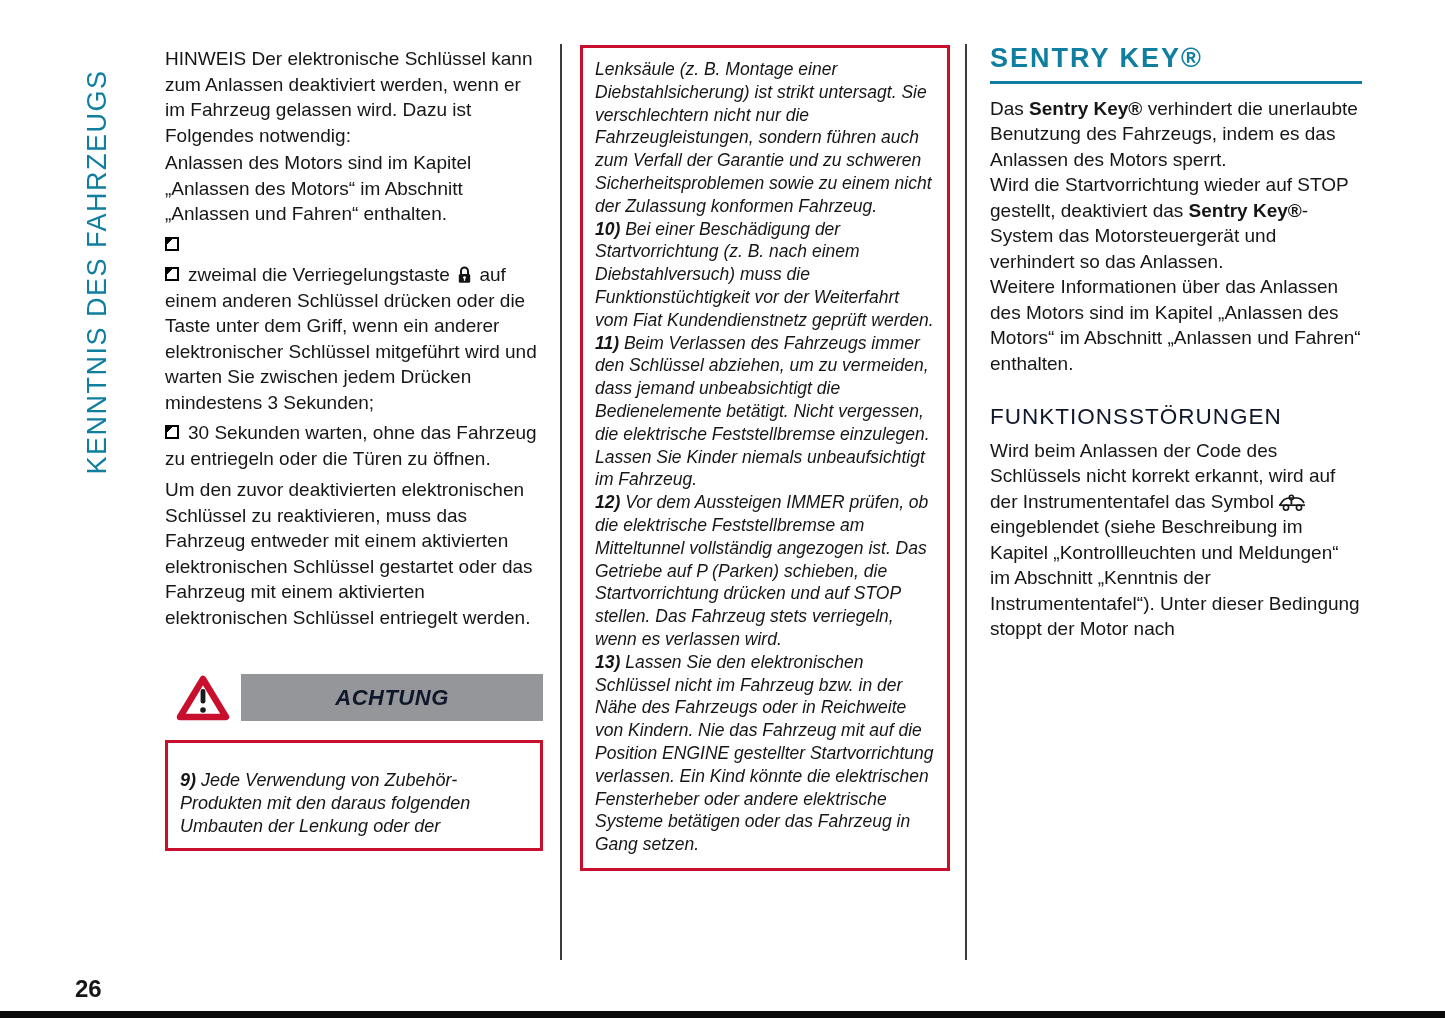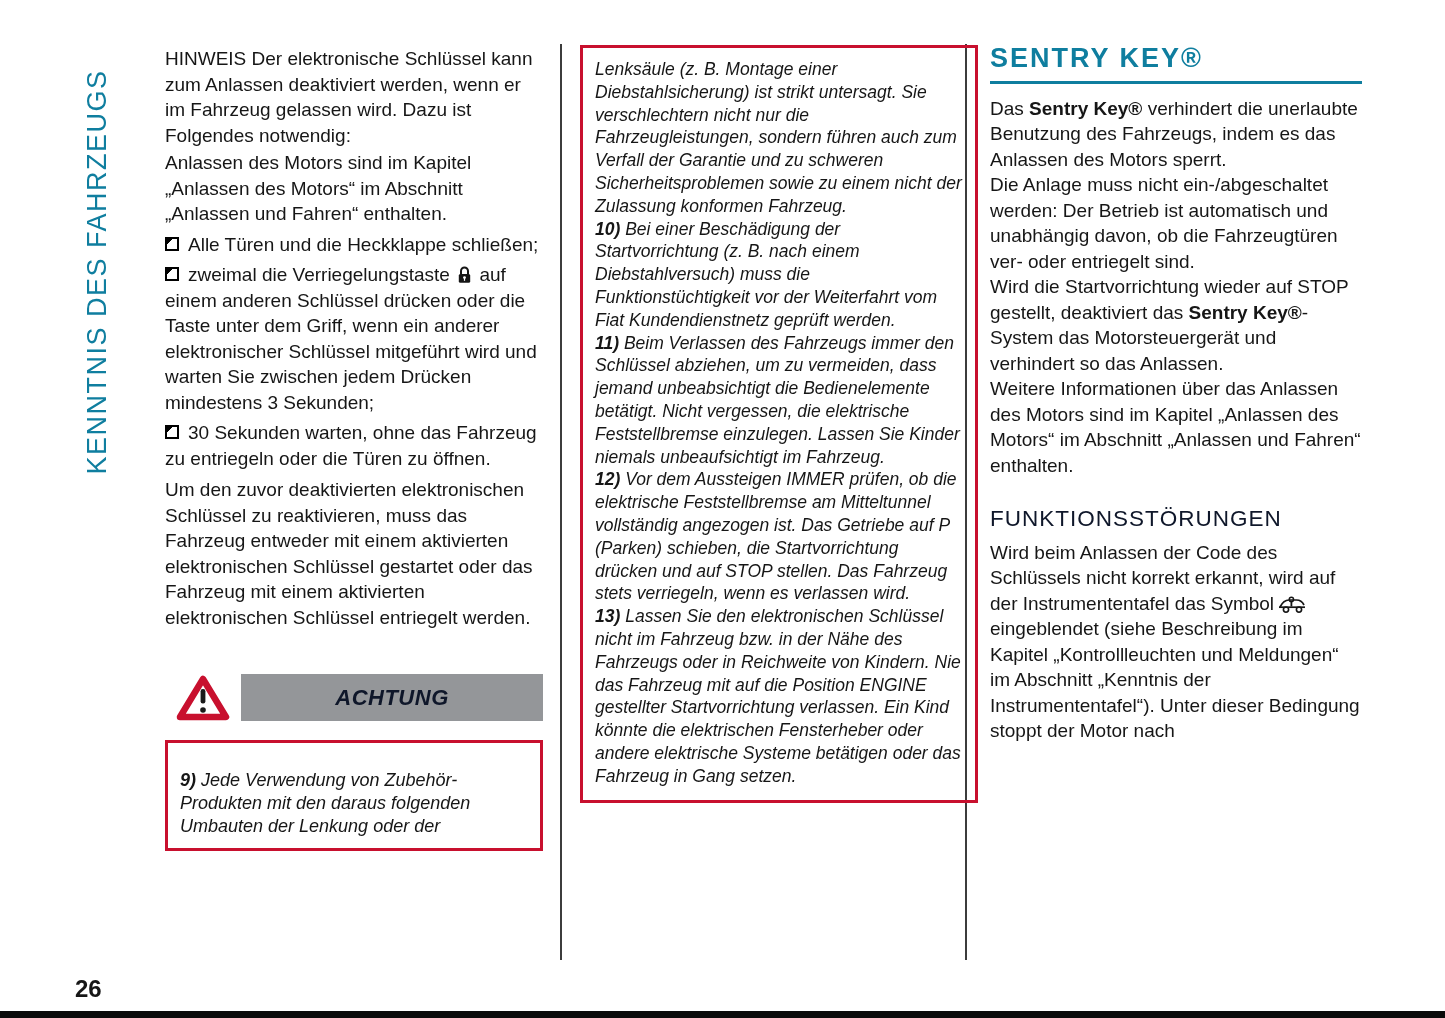--- a/index.html
+++ b/index.html
@@ -33,21 +33,21 @@
   
   .achtung{margin-top:44px;height:47px;background:#949699;display:flex;align-items:stretch;}
   .achtung .icon-cell{width:76px;background:#ffffff;display:flex;align-items:center;justify-content:center;}
   .achtung .label-cell{flex:1;display:flex;align-items:center;justify-content:center;
     color:#0f172a;font-weight:bold;font-style:italic;font-size:22px;letter-spacing:0.5px;}
 
   
   .note9{margin-top:19px;border:3px solid #c8102e;padding:26px 12px 10px 12px;
     font-style:italic;font-size:18px;line-height:23px;}
   .col2box{
-    position:absolute;left:580px;top:45px;width:398px;box-sizing:border-box;
+    position:absolute;left:580px;top:45px;width:370px;box-sizing:border-box;
     border:3px solid #c8102e;padding:10px 12px 12px 12px;
     font-style:italic;font-size:17.5px;line-height:22.8px;
   }
   .col2box p{margin:0;}
   b{font-weight:bold;}
 
   
   .col3{position:absolute;left:990px;top:46px;width:372px;font-size:19px;line-height:25.5px;}
   .col3 p{margin:0;}
   .h-sentry{
@@ -68,21 +68,21 @@
   <div class="side-label">KENNTNIS DES FAHRZEUGS</div>
 
   <div class="divider divider-1"></div>
   <div class="divider divider-2"></div>
 
   <div class="col1">
     <p>HINWEIS Der elektronische Schlüssel kann zum Anlassen deaktiviert werden, wenn er im Fahrzeug gelassen wird. Dazu ist Folgendes notwendig:</p>
     <p>Anlassen des Motors sind im Kapitel „Anlassen des Motors“ im Abschnitt „Anlassen und Fahren“ enthalten.</p>
 
     <div class="bullet">
-      <span class="sq"></span><span>Alle Türen und die Heckklappe schließen;</span>
+      <span class="sq"></span>
     </div>
 
     <div class="bullet">
       <span class="sq"></span><span>zweimal die Verriegelungstaste</span>
       <svg class="lock-ic" width="15" height="18" viewBox="0 0 15 18">
         <path d="M4 8 V5 a3.5 3.5 0 0 1 7 0 V8" fill="none" stroke="#161616" stroke-width="2"></path>
         <rect x="1.8" y="8" width="11.4" height="8.8" rx="1.6" fill="#161616"></rect>
         <circle cx="7.5" cy="11.6" r="1.4" fill="#fff"></circle>
         <rect x="6.9" y="11.6" width="1.2" height="3.2" fill="#fff"></rect>
       </svg>
@@ -130,21 +130,20 @@
       <b>13)</b>
       <span>Lassen Sie den elektronischen Schlüssel nicht im Fahrzeug bzw. in der Nähe des Fahrzeugs oder in Reichweite von Kindern. Nie das Fahrzeug mit auf die Position ENGINE gestellter Startvorrichtung verlassen. Ein Kind könnte die elektrischen Fensterheber oder andere elektrische Systeme betätigen oder das Fahrzeug in Gang setzen.</span>
     </p>
   </div>
 
   <div class="col3">
     <div class="h-sentry">SENTRY KEY®</div>
 
     <p><span>Das </span><b>Sentry Key®</b><span> verhindert die unerlaubte Benutzung des Fahrzeugs, indem es das Anlassen des Motors sperrt.</span></p>
 
-    <p>Die Anlage muss nicht ein-/abgeschaltet werden: Der Betrieb ist automatisch und unabhängig davon, ob die Fahrzeugtüren ver- oder entriegelt sind.</p>
 
 
     <p><span>Wird die Startvorrichtung wieder auf STOP gestellt, deaktiviert das </span><b>Sentry Key®</b><span>-System das Motorsteuergerät und verhindert so das Anlassen.</span></p>
 
     <p>Weitere Informationen über das Anlassen des Motors sind im Kapitel „Anlassen des Motors“ im Abschnitt „Anlassen und Fahren“ enthalten.</p>
 
     <div class="h-funk">FUNKTIONSSTÖRUNGEN</div>
 
     <p><span>Wird beim Anlassen der Code des Schlüssels nicht korrekt erkannt, wird auf der Instrumententafel das Symbol</span><svg class="sym-ic" width="28" height="20" viewBox="0 0 28 20">
         <path d="M2 13 q3.5 -7 9 -7 h7.5 q5 0 7.5 5" fill="none" stroke="#161616" stroke-width="1.7"></path>

